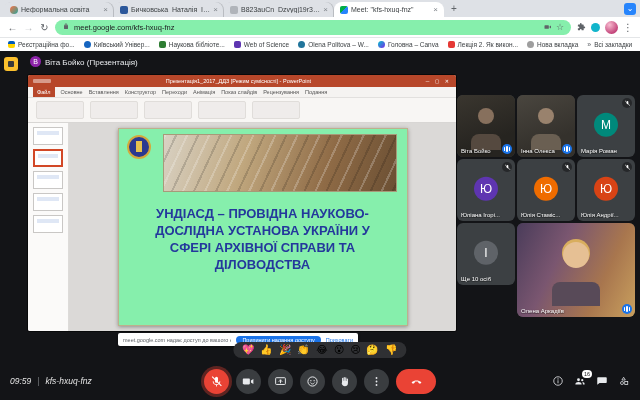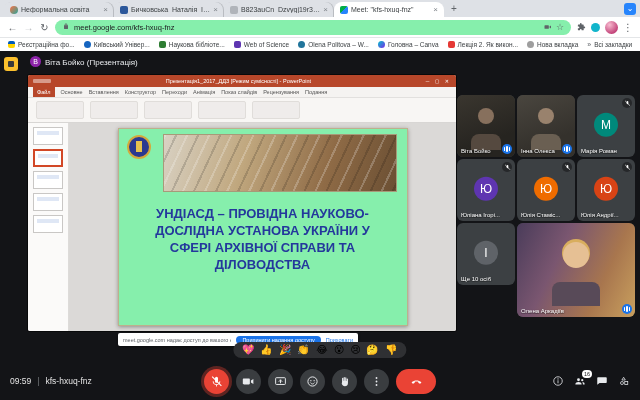--- a/index.html
+++ b/index.html
@@ -135,21 +135,21 @@
   .audio i{width:1.5px;height:4px;background:#fff;border-radius:1px;}
   .audio i:nth-child(2){height:6px;}
 
   
   .reactions{position:absolute;left:50%;bottom:42px;transform:translateX(-50%);background:#2f3033;
              border-radius:11px;padding:3px 9px;display:flex;gap:6px;font-size:10px;line-height:1;}
 
   
   .controls{position:absolute;left:0;right:0;bottom:0;height:38px;display:flex;align-items:center;
             padding:0 10px;box-sizing:border-box;}
-  .cinfo{display:flex;align-items:center;gap:6px;font-size:8.5px;color:#e3e3e3;}
+  .cinfo{display:flex;align-items:center;gap:6px;font-size:8.5px;color:#e3e3e3;font-style:italic;}
   .sep{color:#75787c;}
   .cbtns{position:absolute;left:50%;transform:translateX(-50%);display:flex;align-items:center;gap:7px;}
   .cbtn{width:25px;height:25px;border-radius:50%;background:#3a3d40;display:flex;align-items:center;justify-content:center;}
   .cbtn svg{width:13px;height:13px;display:block;}
   .cbtn.red{background:#ea4335;box-shadow:0 0 0 3px rgba(234,67,53,.35);}
   .cbtn.end{width:40px;border-radius:13px;background:#ea4335;}
   .cright{margin-left:auto;display:flex;align-items:center;gap:10px;}
   .cright svg{width:12px;height:12px;display:block;}
   .pp{position:relative;}
   .badge{position:absolute;top:-5px;right:-6px;background:#fff;color:#202124;font-size:5.5px;

